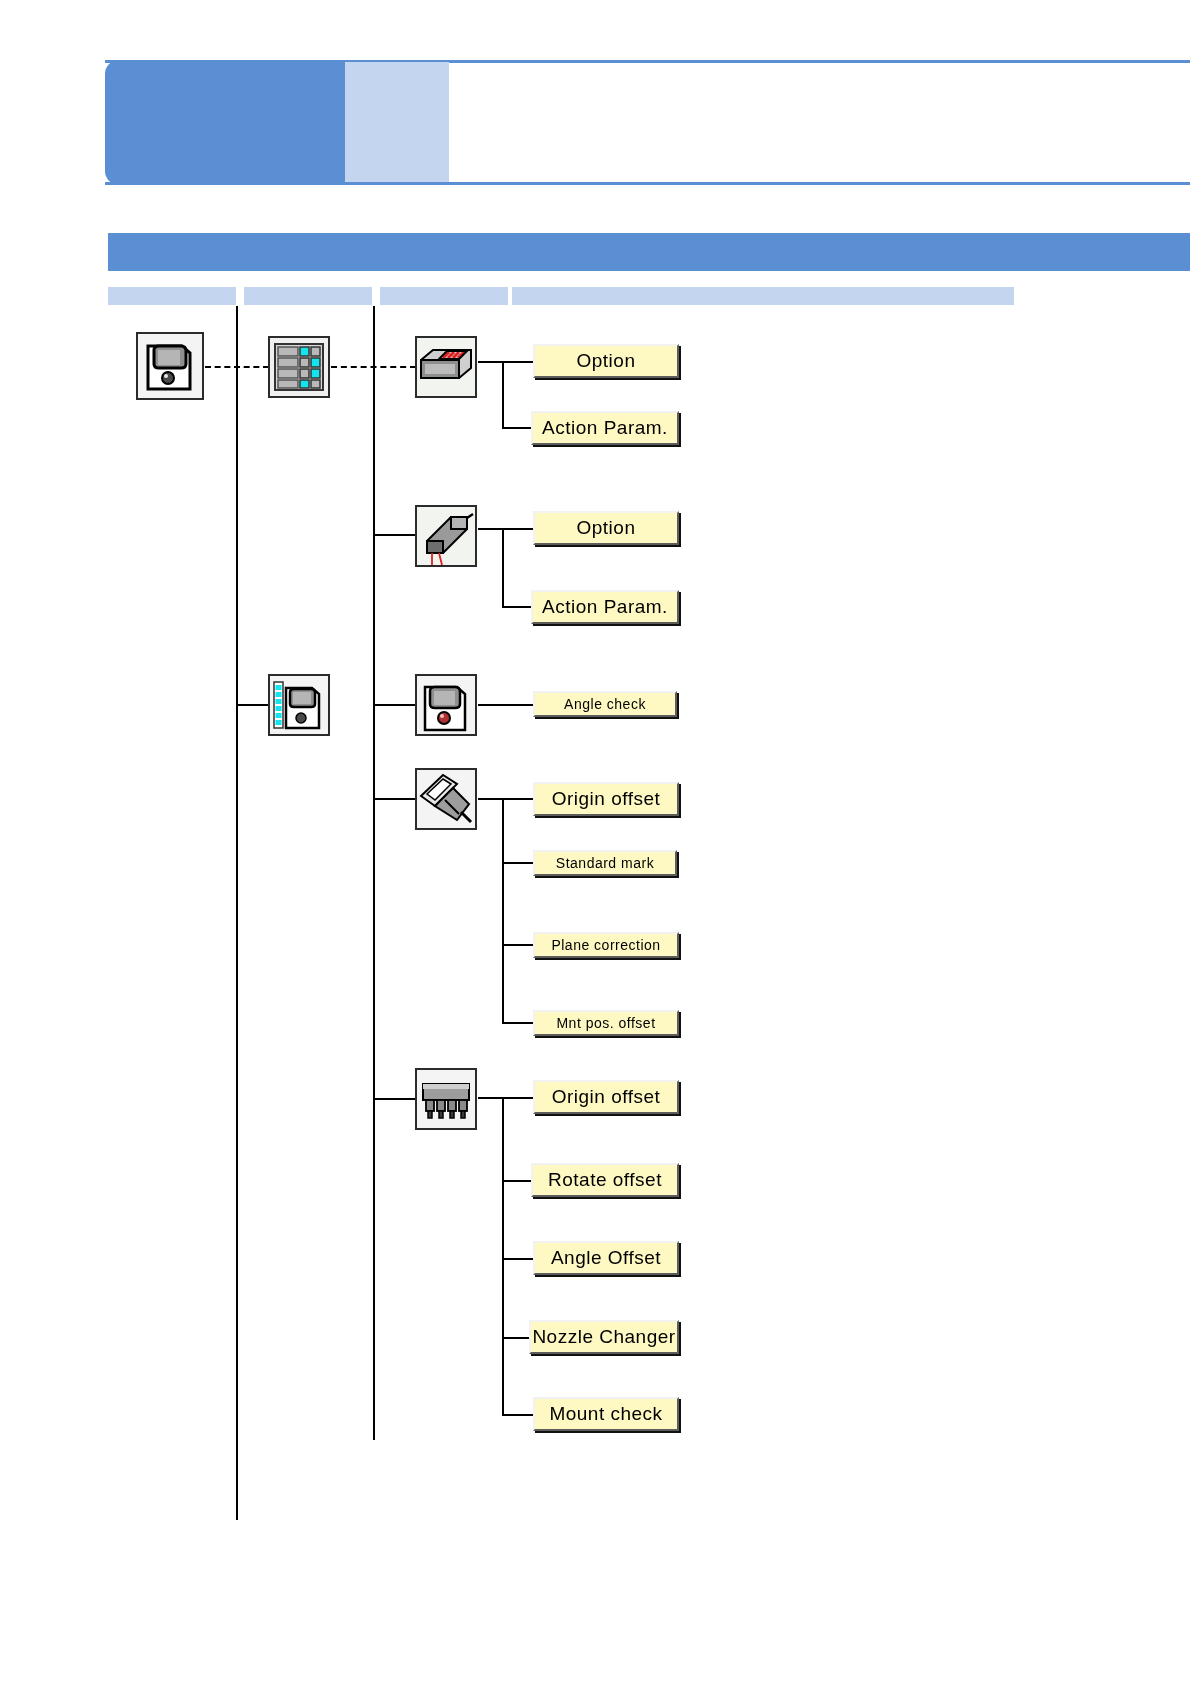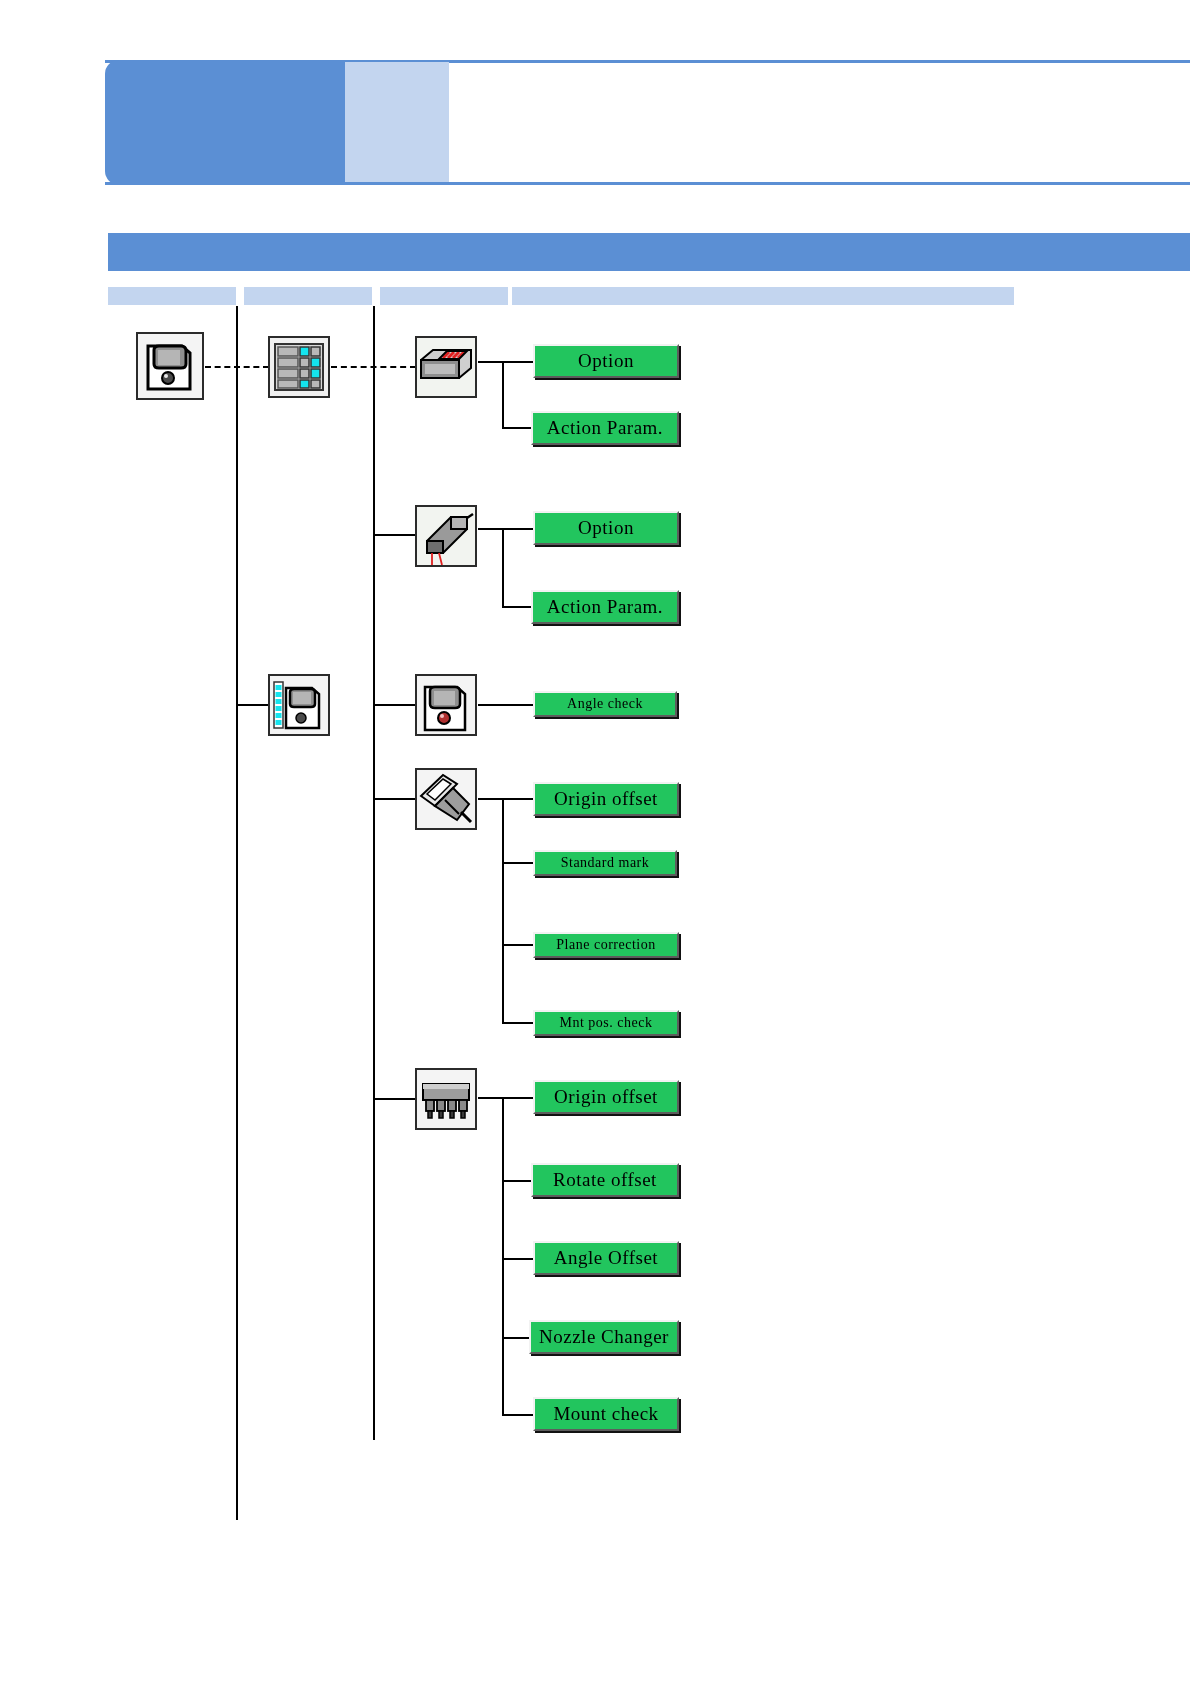--- a/index.html
+++ b/index.html
@@ -121,28 +121,28 @@
   }
   .dashline {
     position: absolute;
     height: 0;
     border-top: 2px dashed #000000;
   }
 
   
   .tree-btn {
     position: absolute;
-    background: #22c55e;
+    background: #fef9c3;
     border-top: 2px solid #f2f2f2;
     border-left: 2px solid #f2f2f2;
     border-right: 2px solid #5d5d5d;
     border-bottom: 2px solid #5d5d5d;
     box-shadow: 2px 2px 0 #111111;
     color: #000000;
-    font-family: Liberation Serif, serif;
+    font-family: Liberation Sans, sans-serif;
     display: flex;
     align-items: center;
     justify-content: center;
     letter-spacing: 0.5px;
     white-space: nowrap;
     box-sizing: border-box;
   }
   .btn-lg { font-size: 19px; }
   .btn-sm { font-size: 14px; }
 
@@ -344,18 +344,18 @@
 </div>
 
 <div class="tree-btn btn-lg" style="left:533px; top:344px;  width:146px; height:34px;">Option</div>
 <div class="tree-btn btn-lg" style="left:531px; top:411px;  width:148px; height:34px;">Action Param.</div>
 <div class="tree-btn btn-lg" style="left:533px; top:511px;  width:146px; height:34px;">Option</div>
 <div class="tree-btn btn-lg" style="left:531px; top:590px;  width:148px; height:34px;">Action Param.</div>
 <div class="tree-btn btn-sm" style="left:533px; top:691px;  width:144px; height:26px;">Angle check</div>
 <div class="tree-btn btn-lg" style="left:533px; top:782px;  width:146px; height:34px;">Origin offset</div>
 <div class="tree-btn btn-sm" style="left:533px; top:850px;  width:144px; height:26px;">Standard mark</div>
 <div class="tree-btn btn-sm" style="left:533px; top:932px;  width:146px; height:26px;">Plane correction</div>
-<div class="tree-btn btn-sm" style="left:533px; top:1010px; width:146px; height:26px;">Mnt pos. check</div>
+<div class="tree-btn btn-sm" style="left:533px; top:1010px; width:146px; height:26px;">Mnt pos. offset</div>
 <div class="tree-btn btn-lg" style="left:533px; top:1080px; width:146px; height:34px;">Origin offset</div>
 <div class="tree-btn btn-lg" style="left:531px; top:1163px; width:148px; height:34px;">Rotate offset</div>
 <div class="tree-btn btn-lg" style="left:533px; top:1241px; width:146px; height:34px;text-align:center;">Angle Offset</div>
 <div class="tree-btn btn-lg" style="left:529px; top:1320px; width:150px; height:34px;text-align:right;">Nozzle Changer</div>
 <div class="tree-btn btn-lg" style="left:533px; top:1397px; width:146px; height:34px;">Mount check</div>
 
 </body></html>

